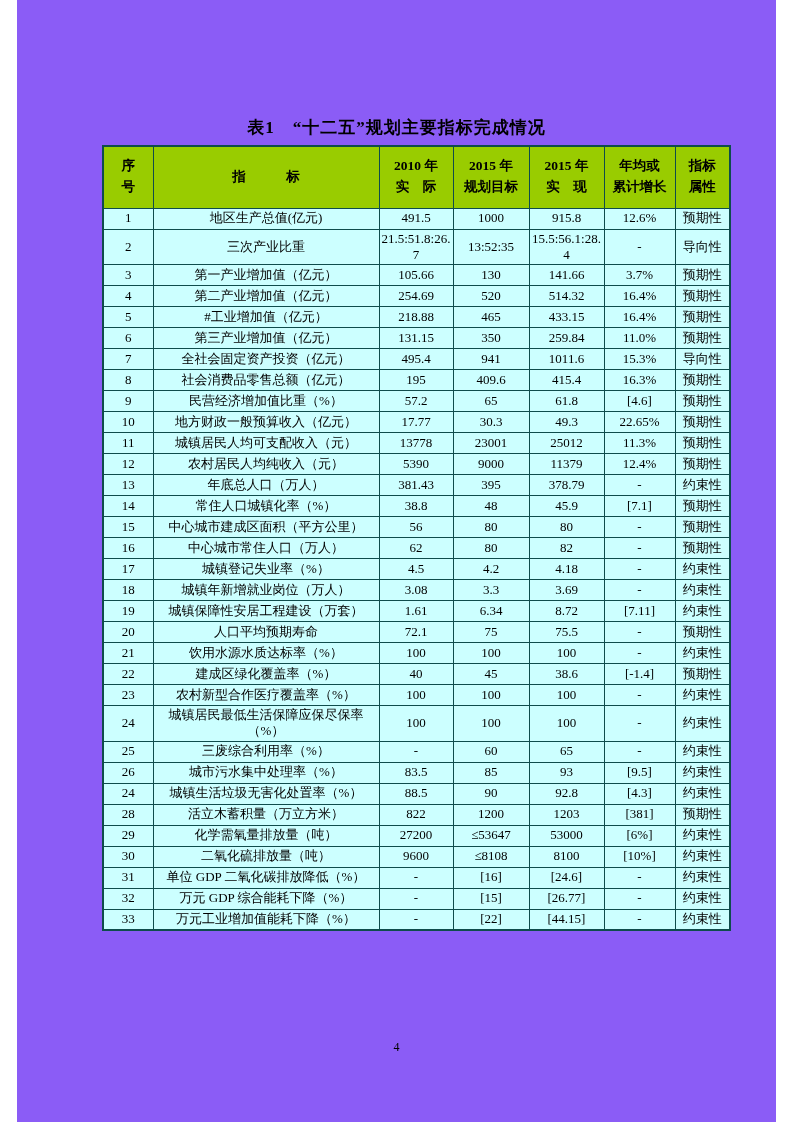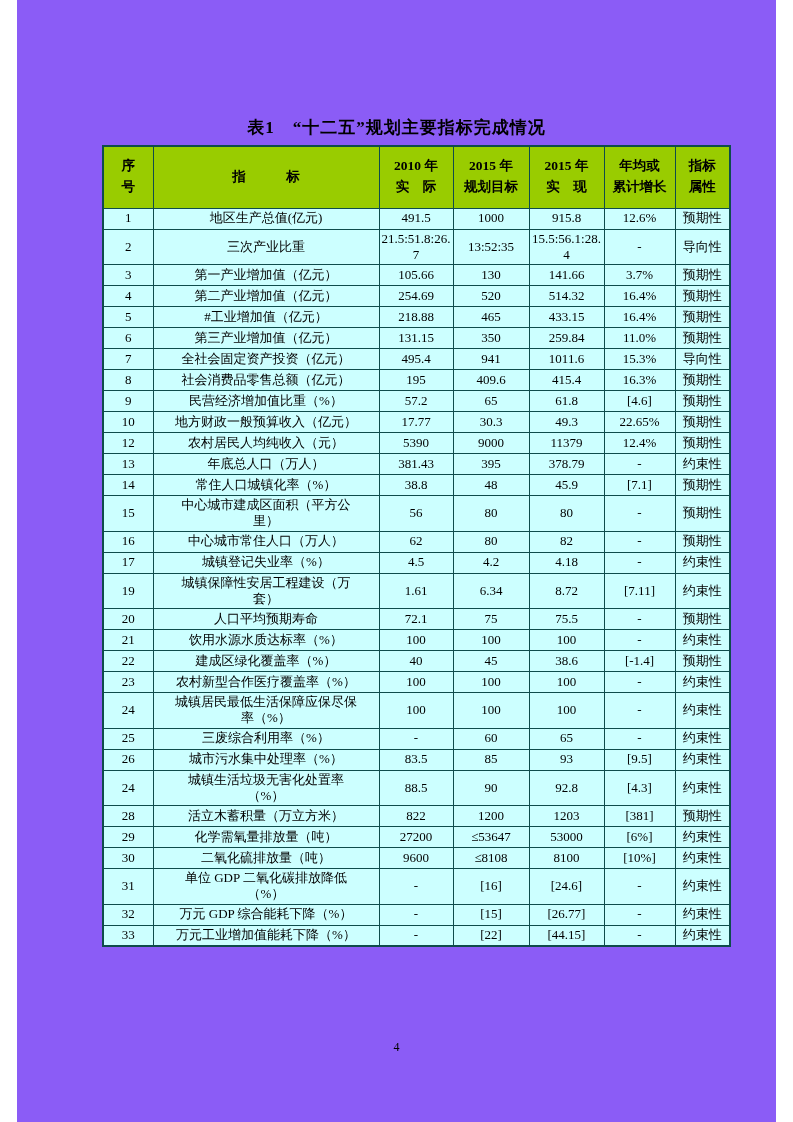--- a/index.html
+++ b/index.html
@@ -53,21 +53,21 @@
     padding: 2px 1px;
   }
   tbody td {
     background: #ccffff;
     height: 21px;
     font-size: 13px;
     padding: 1px 2px;
     line-height: 1.25;
   }
   td.c-num { word-break: break-all; }
-  td.c-ind { padding: 1px 17px; }
+  td.c-ind { padding: 1px 10px; }
   .page-number {
     position: absolute;
     top: 1040px;
     left: 0;
     width: 100%;
     text-align: center;
     font-size: 12px;
   }
 </style>
 </head>
@@ -204,20 +204,29 @@
           <tr>
             <td class="c-no">10</td>
             <td class="c-ind">地方财政一般预算收入（亿元）</td>
             <td class="c-num">17.77</td>
             <td class="c-num">30.3</td>
             <td class="c-num">49.3</td>
             <td class="c-num">22.65%</td>
             <td class="c-attr">预期性</td>
           </tr>
           <tr>
+            <td class="c-no">11</td>
+            <td class="c-ind">城镇居民人均可支配收入（元）</td>
+            <td class="c-num">13778</td>
+            <td class="c-num">23001</td>
+            <td class="c-num">25012</td>
+            <td class="c-num">11.3%</td>
+            <td class="c-attr">预期性</td>
+          </tr>
+          <tr>
             <td class="c-no">12</td>
             <td class="c-ind">农村居民人均纯收入（元）</td>
             <td class="c-num">5390</td>
             <td class="c-num">9000</td>
             <td class="c-num">11379</td>
             <td class="c-num">12.4%</td>
             <td class="c-attr">预期性</td>
           </tr>
           <tr>
             <td class="c-no">13</td>
@@ -258,20 +267,29 @@
           <tr>
             <td class="c-no">17</td>
             <td class="c-ind">城镇登记失业率（%）</td>
             <td class="c-num">4.5</td>
             <td class="c-num">4.2</td>
             <td class="c-num">4.18</td>
             <td class="c-num">-</td>
             <td class="c-attr">约束性</td>
           </tr>
           <tr>
+            <td class="c-no">18</td>
+            <td class="c-ind">城镇年新增就业岗位（万人）</td>
+            <td class="c-num">3.08</td>
+            <td class="c-num">3.3</td>
+            <td class="c-num">3.69</td>
+            <td class="c-num">-</td>
+            <td class="c-attr">约束性</td>
+          </tr>
+          <tr>
             <td class="c-no">19</td>
             <td class="c-ind">城镇保障性安居工程建设（万套）</td>
             <td class="c-num">1.61</td>
             <td class="c-num">6.34</td>
             <td class="c-num">8.72</td>
             <td class="c-num">[7.11]</td>
             <td class="c-attr">约束性</td>
           </tr>
           <tr>
             <td class="c-no">20</td>

